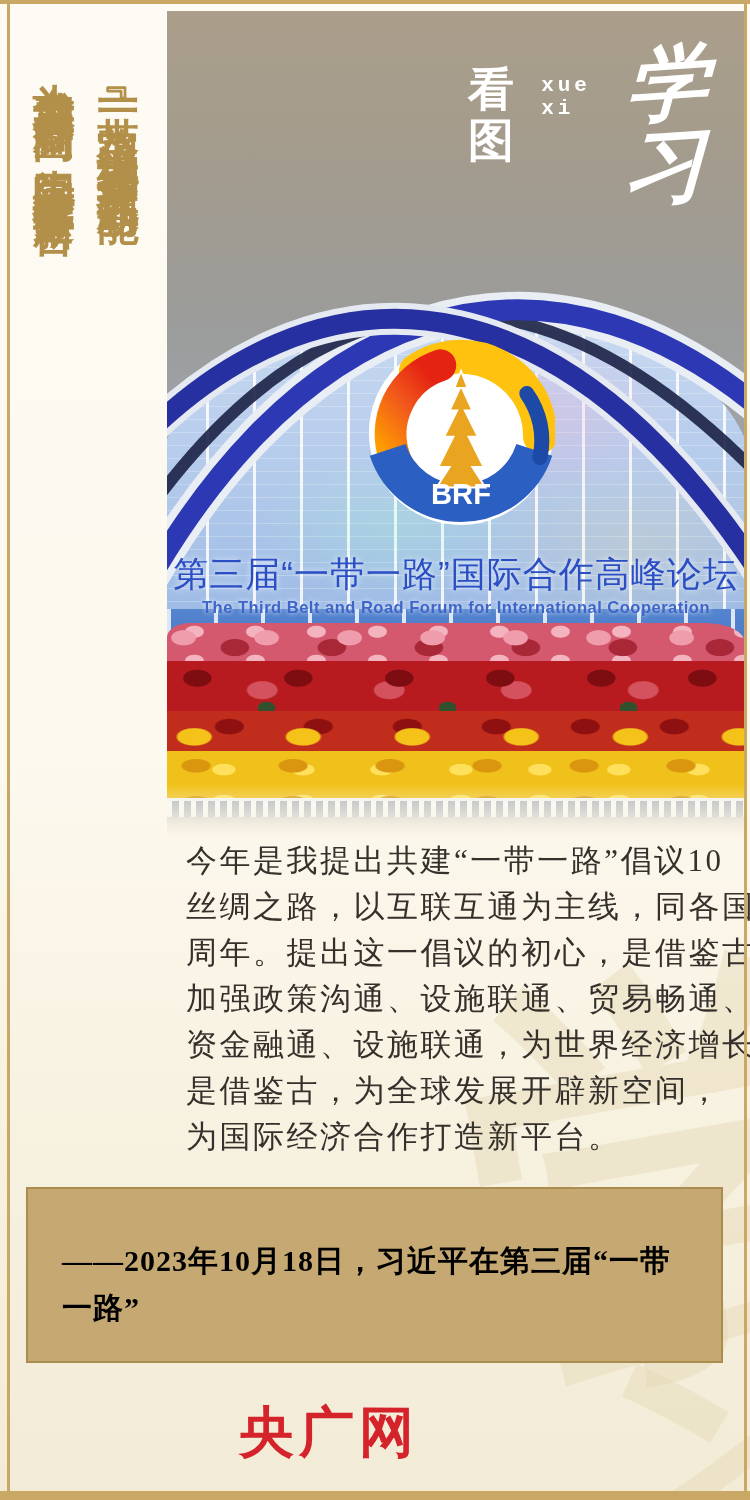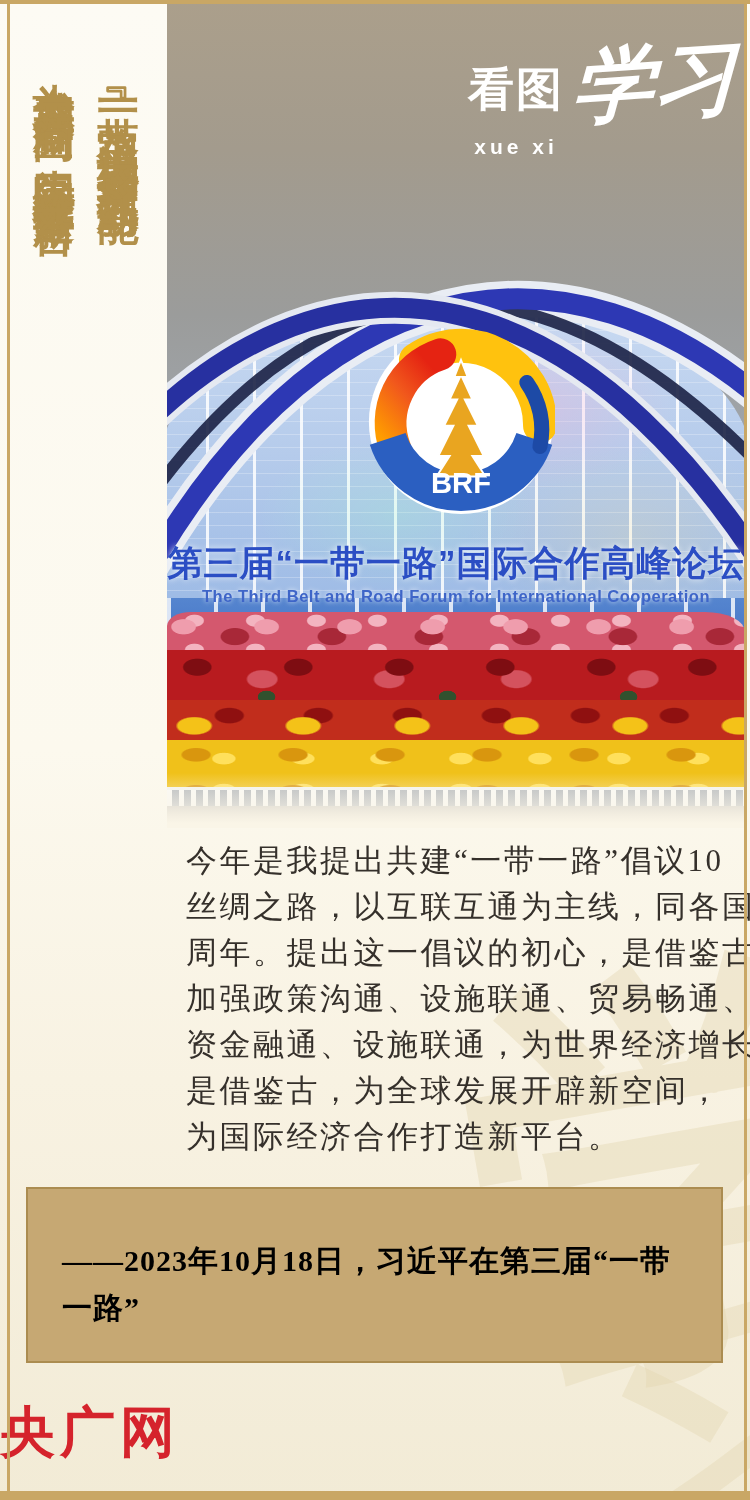--- a/index.html
+++ b/index.html
@@ -22,21 +22,21 @@
   .frame.bottom{left:0;top:1491px;width:750px;height:9px;}
   
   .v-col{
     position:absolute;writing-mode:vertical-rl;text-orientation:upright;
     color:#b2904a;font-weight:700;z-index:3;
     font-family:"Liberation Serif","DejaVu Serif",serif;
   }
   .v-col.inner{left:90px;top:74px;font-size:42px;letter-spacing:5px;}
   .v-col.outer{left:26px;top:50px;font-size:42px;letter-spacing:4px;}
   
-  .photo{position:absolute;left:167px;top:0;width:578px;height:828px;overflow:hidden;z-index:1;}
+  .photo{position:absolute;left:167px;top:11px;width:578px;height:828px;overflow:hidden;z-index:1;}
   .sky{position:absolute;inset:0;
     background:linear-gradient(180deg,#ab9f8b 0%,#a39b8d 18%,#9b9c9b 38%,#a0a6ad 55%,#a9aeb4 70%);}
   .facade{
     position:absolute;left:-8px;top:295px;width:594px;height:400px;
     background:
       radial-gradient(220px 120px at 62% 28%,rgba(255,170,210,.30),transparent 70%),
       radial-gradient(200px 110px at 40% 55%,rgba(160,255,200,.22),transparent 70%),
       radial-gradient(240px 130px at 80% 60%,rgba(255,230,150,.20),transparent 70%),
       repeating-linear-gradient(90deg,rgba(255,255,255,.85) 0 3px,transparent 3px 47px),
       repeating-linear-gradient(0deg,rgba(255,255,255,.25) 0 1px,transparent 1px 13px),
@@ -72,46 +72,46 @@
     background:repeating-linear-gradient(90deg,#fafaf8 0 5px,rgba(185,190,198,.35) 5px 12px);
     border-top:3px solid #f2f3f1;}
   .pavement{position:absolute;left:0;top:806px;width:578px;height:22px;z-index:4;
     background:linear-gradient(180deg,#c6c3be,#dcd7ca);}
   .photo-fade{position:absolute;left:0;bottom:0;width:578px;height:55px;z-index:5;
     background:linear-gradient(180deg,rgba(250,246,235,0),#faf5e7 92%);}
   
   .brf{position:absolute;left:200px;top:328px;z-index:4;}
   
   .banner{position:absolute;left:0;top:540px;width:578px;text-align:center;z-index:4;}
-  .banner-cn{font-size:35px;font-weight:700;color:#2b4ec4;letter-spacing:1px;
+  .banner-cn{font-size:35px;font-weight:400;color:#2b4ec4;letter-spacing:1px;
     font-family:"Liberation Sans","DejaVu Sans",sans-serif;
     text-shadow:0 0 6px rgba(255,255,255,.8);}
   .banner-en{font-size:16.5px;font-weight:700;color:#3e65c8;letter-spacing:.5px;
     font-family:"Liberation Sans","DejaVu Sans",sans-serif;text-shadow:0 0 5px rgba(255,255,255,.8);}
   
   .masthead{position:absolute;left:468px;top:40px;z-index:5;color:#fff;display:flex;align-items:flex-start;}
-  .kan-block{display:flex;flex-direction:column;align-items:center;margin-top:24px;}
+  .kan-block{display:flex;flex-direction:row;margin-top:24px;}
   .kan{font-size:46px;font-weight:900;letter-spacing:2px;line-height:1.1;
     font-family:"Liberation Sans","DejaVu Sans",sans-serif;}
-  .pinyin{font-size:21px;font-weight:700;letter-spacing:4px;margin-top:20px;
-    font-family:Liberation Sans, sans-serif;}
+  .pinyin{font-size:21px;font-weight:700;letter-spacing:4px;margin-top:10px;
+    font-family:Liberation Mono, monospace;}
   .script{font-size:82px;font-style:italic;font-weight:700;line-height:1;margin-left:8px;
     transform:rotate(-4deg) skewX(-6deg);font-family:"DejaVu Serif",serif;}
   
   .quote{position:absolute;left:186px;top:838px;width:560px;z-index:2;color:#35302b;}
   .quote div{font-size:31px;line-height:46px;letter-spacing:2.5px;white-space:nowrap;}
   
   .attribution{position:absolute;left:26px;top:1187px;width:697px;height:176px;z-index:2;
     background:#c6a873;border:2px solid #ab8c50;box-sizing:border-box;
     color:#000000;padding:48px 28px 0 34px;}
   .attribution div{font-size:30px;line-height:47px;font-weight:700;letter-spacing:1px;}
   
-  .footer-logo{position:absolute;left:0;top:1396px;width:594px;text-align:left;z-index:2;
+  .footer-logo{position:absolute;left:0;top:1396px;width:594px;text-align:center;z-index:2;
     color:#d5232c;font-size:55px;font-weight:900;letter-spacing:5px;
-    font-family:"Liberation Sans","DejaVu Sans",sans-serif;}
+    font-family:"Liberation Sans","DejaVu Sans",sans-serif;padding-left:32px;}
 </style>
 </head>
 <body>
 
 <div class="page">
 
   <div class="watermark wm1">学</div>
   <div class="watermark wm2">习</div>
 
   <div class="photo">

